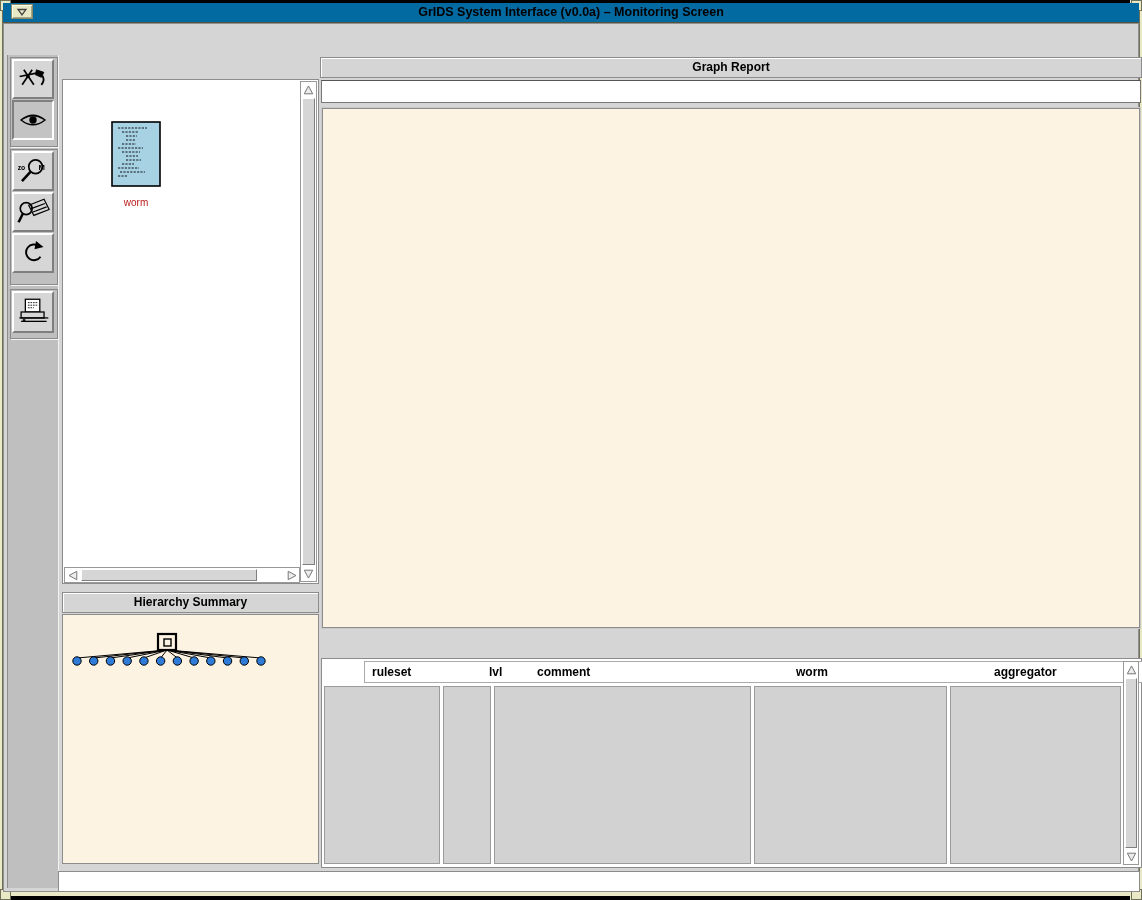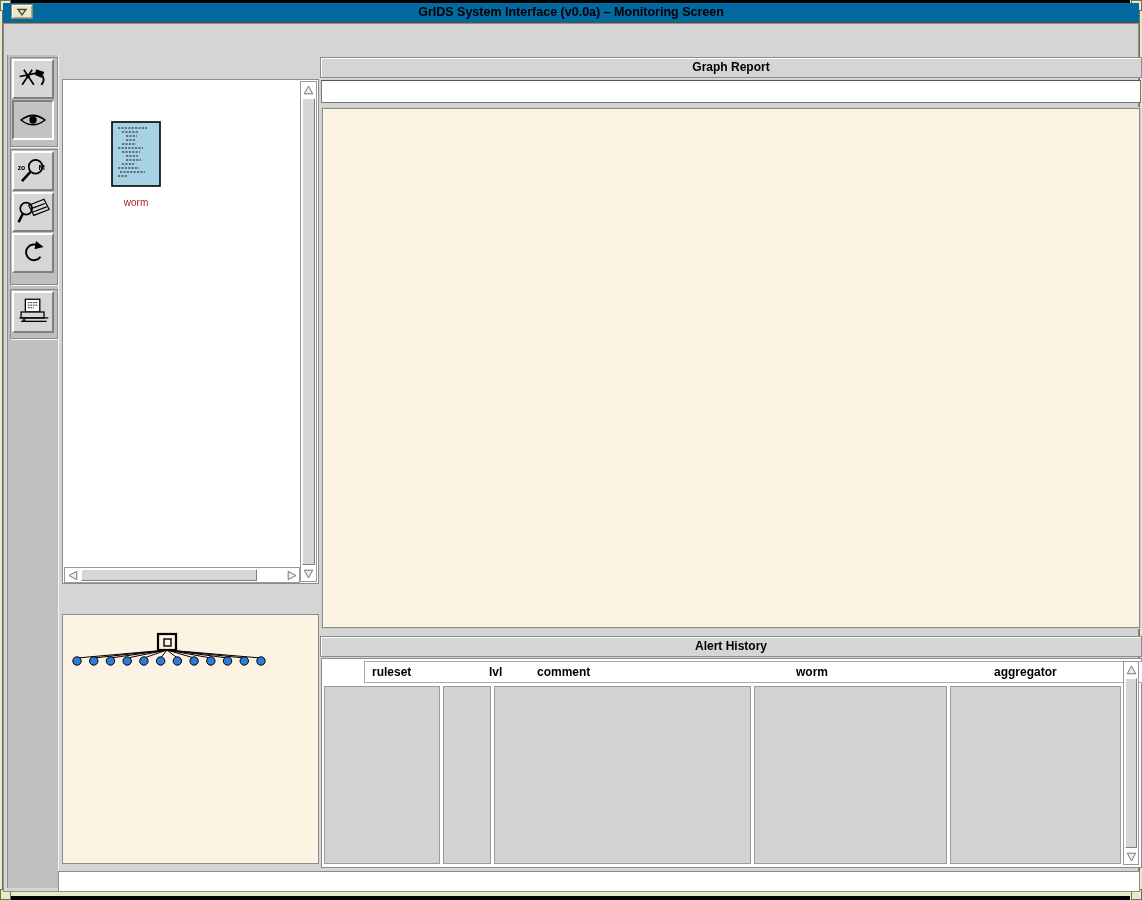--- a/index.html
+++ b/index.html
@@ -305,20 +305,23 @@
       <div class="sb-thumb"></div>
       <div class="sb-spacer"></div>
       <div class="sb-arrow">
         <svg width="10" height="11" viewBox="0 0 10 10">
             <polygon points="9,5 1.2,0.8 1.2,9.2" fill="#ededed" stroke="#777"></polygon>
           </svg>
       </div>
     </div>
   </div>
 
+  <div class="panel-header hs-header">
+    <span>Hierarchy Summary</span>
+  </div>
   <div class="hs-canvas cream">
     <svg id="hier-svg" width="255" height="248" viewBox="0 0 255 248">
         <line x1="104" y1="35" x2="14" y2="43" stroke="#000" stroke-width="1"></line>
         <line x1="104" y1="35" x2="30.727272727272727" y2="43" stroke="#000" stroke-width="1"></line>
         <line x1="104" y1="35" x2="47.45454545454545" y2="43" stroke="#000" stroke-width="1"></line>
         <line x1="104" y1="35" x2="64.18181818181819" y2="43" stroke="#000" stroke-width="1"></line>
         <line x1="104" y1="35" x2="80.9090909090909" y2="43" stroke="#000" stroke-width="1"></line>
         <line x1="104" y1="35" x2="97.63636363636363" y2="43" stroke="#000" stroke-width="1"></line>
         <line x1="104" y1="35" x2="114.36363636363636" y2="43" stroke="#000" stroke-width="1"></line>
         <line x1="104" y1="35" x2="131.0909090909091" y2="43" stroke="#000" stroke-width="1"></line>
@@ -342,23 +345,20 @@
         <circle cx="198" cy="46" r="4.2" fill="#2f7cd8" stroke="#000" stroke-width="1"></circle>
       </svg>
   </div>
 
   <div class="panel-header gr-header">
     <span>Graph Report</span>
   </div>
   <input class="gr-entry" type="text" value="" style="">
   <div class="gr-canvas cream"></div>
 
-  <div class="panel-header ah-header">
-    <span>Alert History</span>
-  </div>
   <div class="ah-table">
     <div class="ah-head-row">
       <span class="ah-col-label" style="left:7px;">ruleset</span>
       <span class="ah-col-label" style="left:124px;">lvl</span>
       <span class="ah-col-label" style="left:172px;">comment</span>
       <span class="ah-col-label" style="left:431px;">worm</span>
       <span class="ah-col-label" style="left:629px;">aggregator</span>
     </div>
     <div class="ah-body-col" style="left:2px;width:116px;"></div>
     <div class="ah-body-col" style="left:121px;width:48px;"></div>

